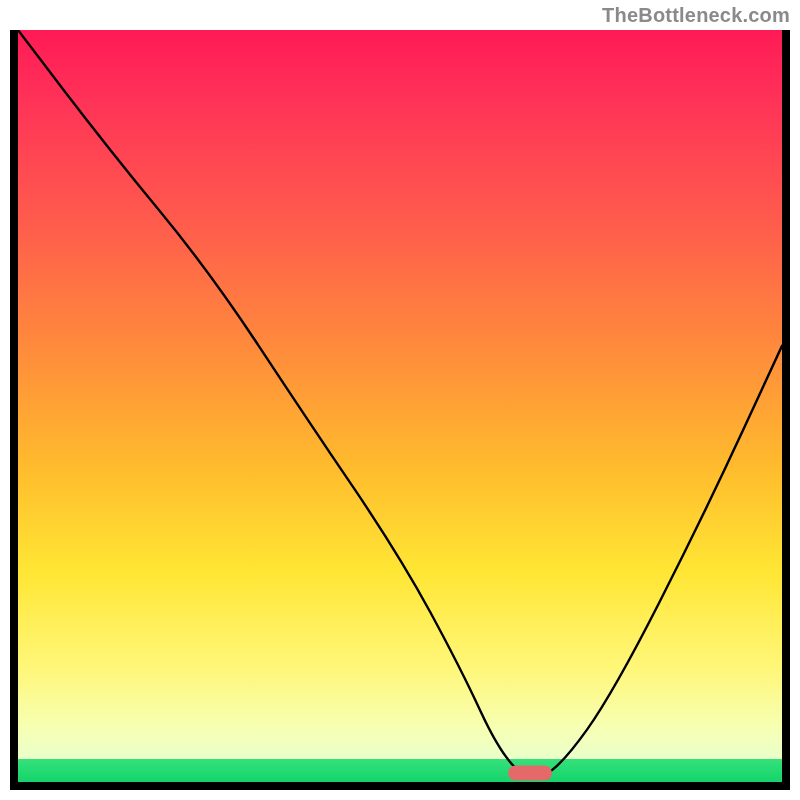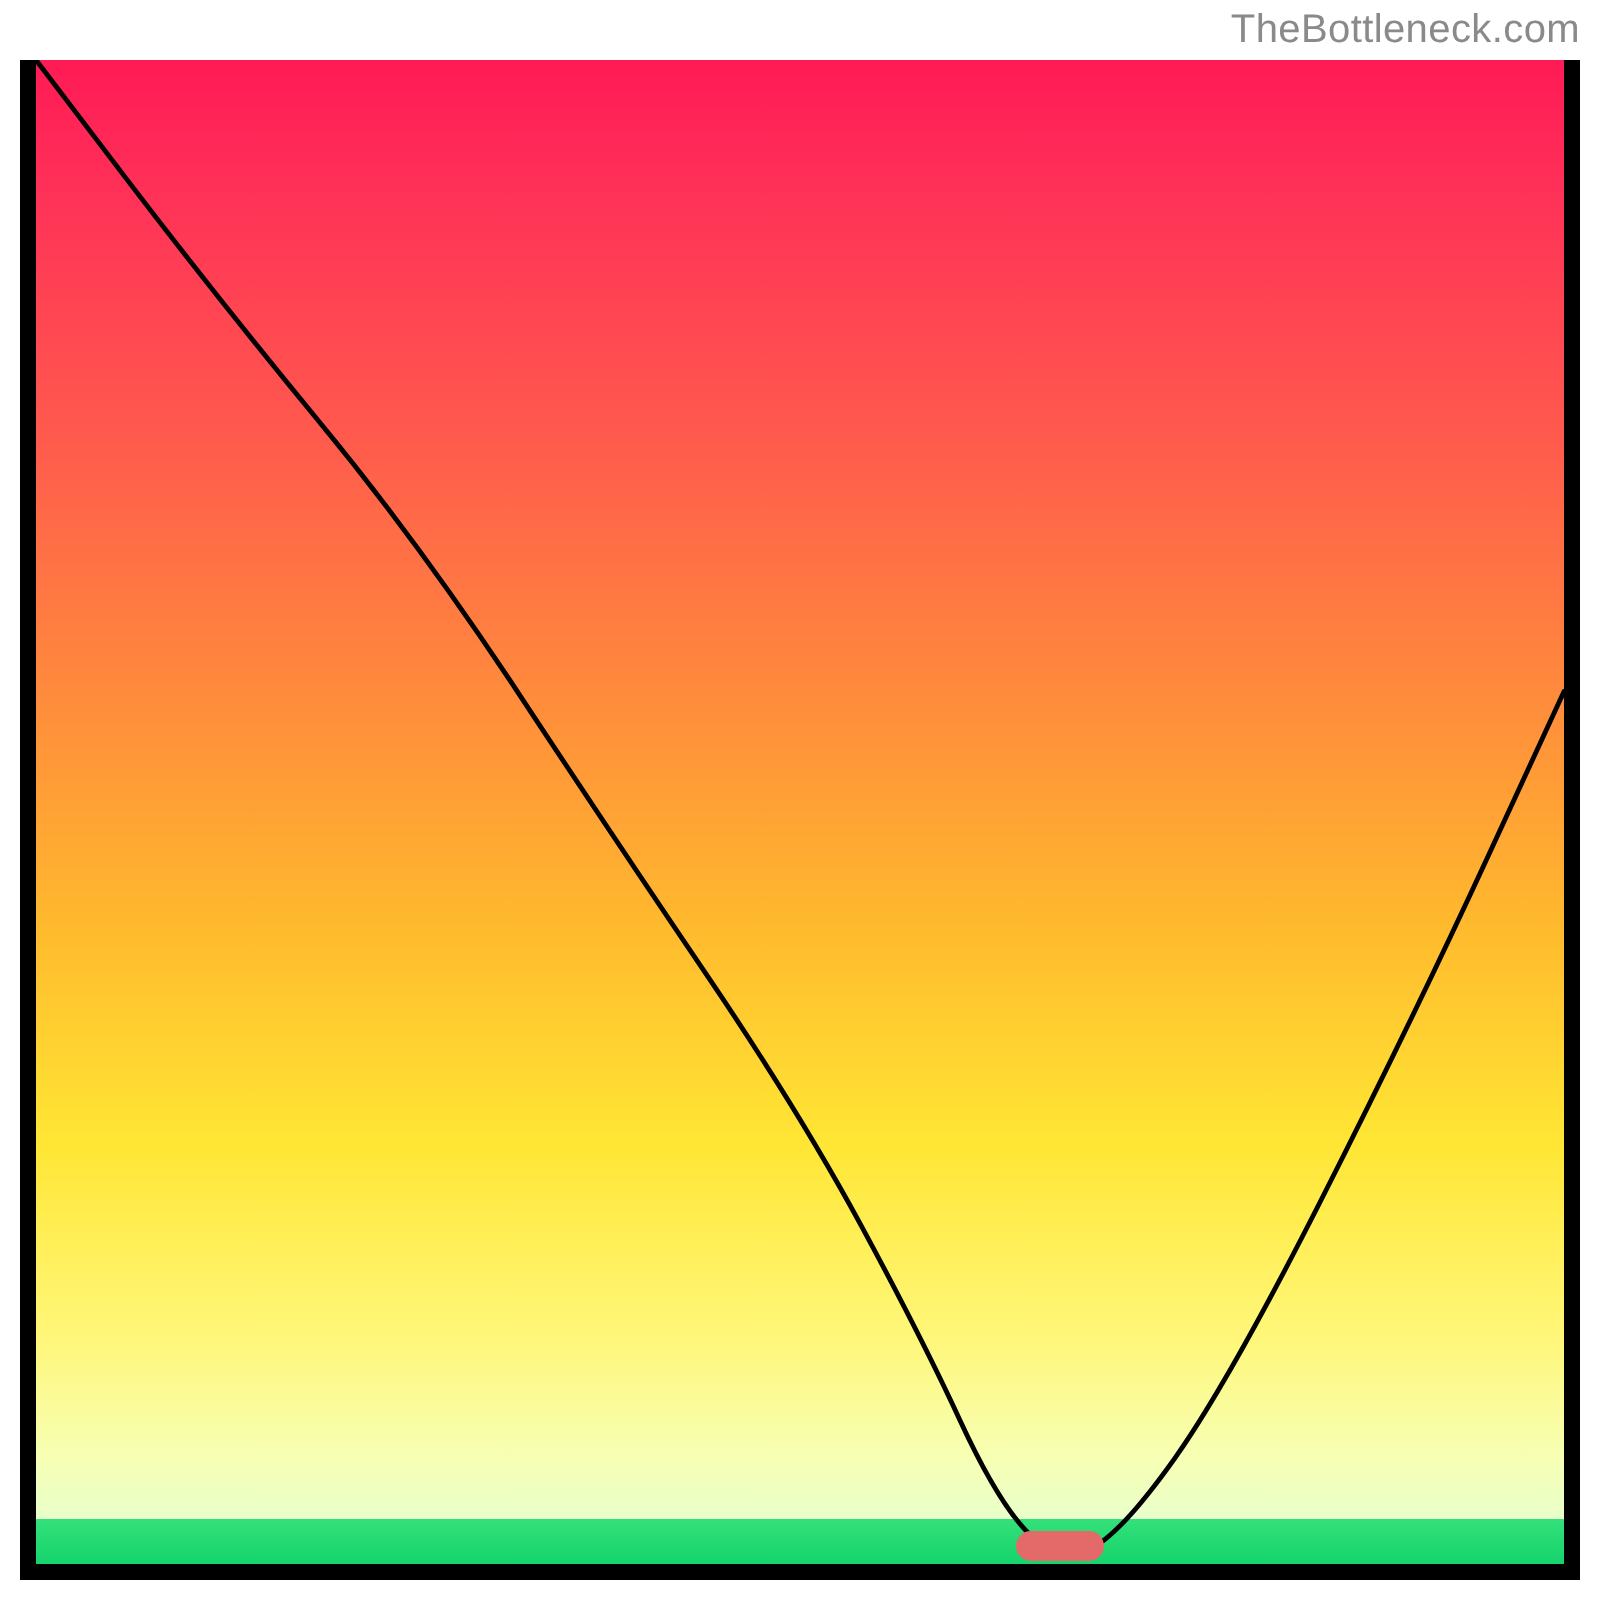--- a/index.html
+++ b/index.html
@@ -10,21 +10,21 @@
     background: #ffffff;
     overflow: hidden;
     font-family: Arial, Helvetica, sans-serif;
   }
   .watermark {
     position: absolute;
     top: 4px;
     right: 10px;
     color: #8a8a8a;
     font-size: 20px;
-    font-weight: 400;
+    font-weight: 700;
     letter-spacing: 0.2px;
     z-index: 4;
   }
   .frame {
     position: absolute;
     left: 10px;
     top: 30px;
     width: 780px;
     height: 760px;
     background: #000;

